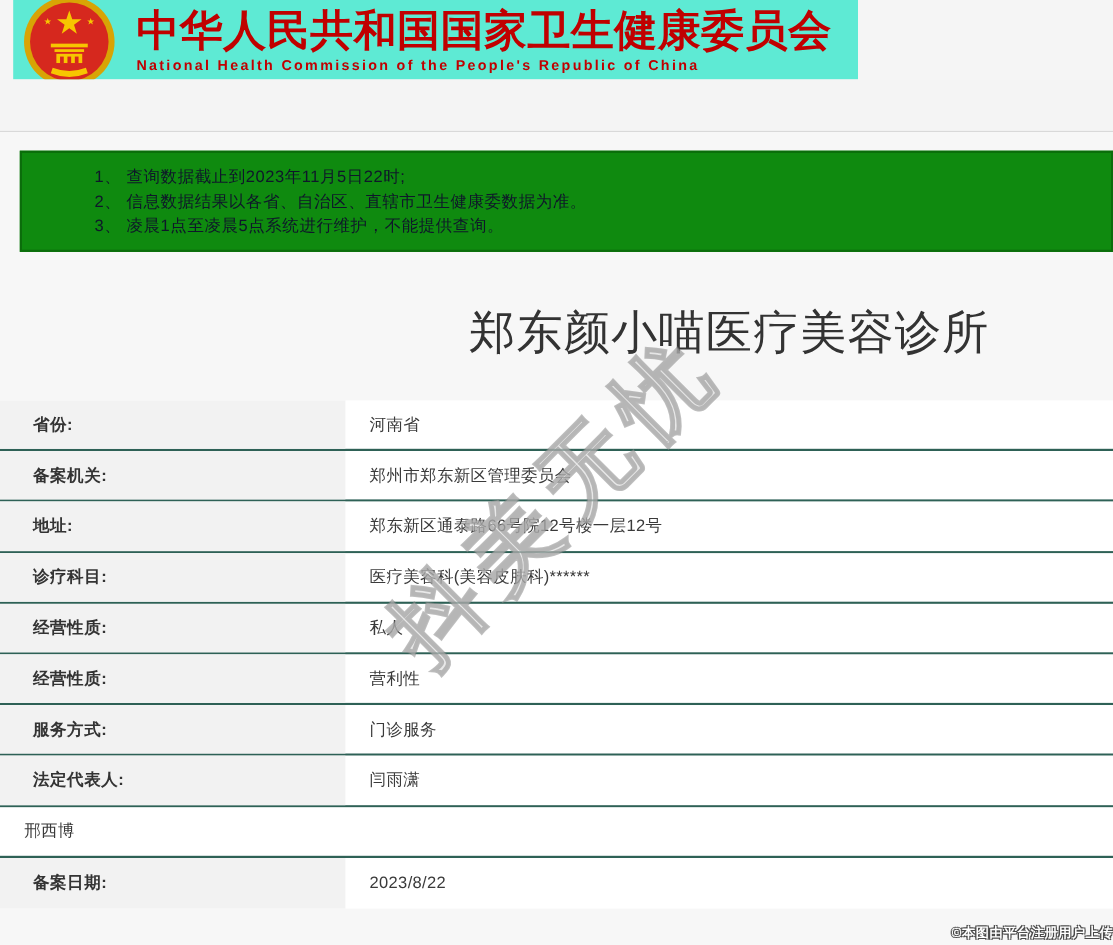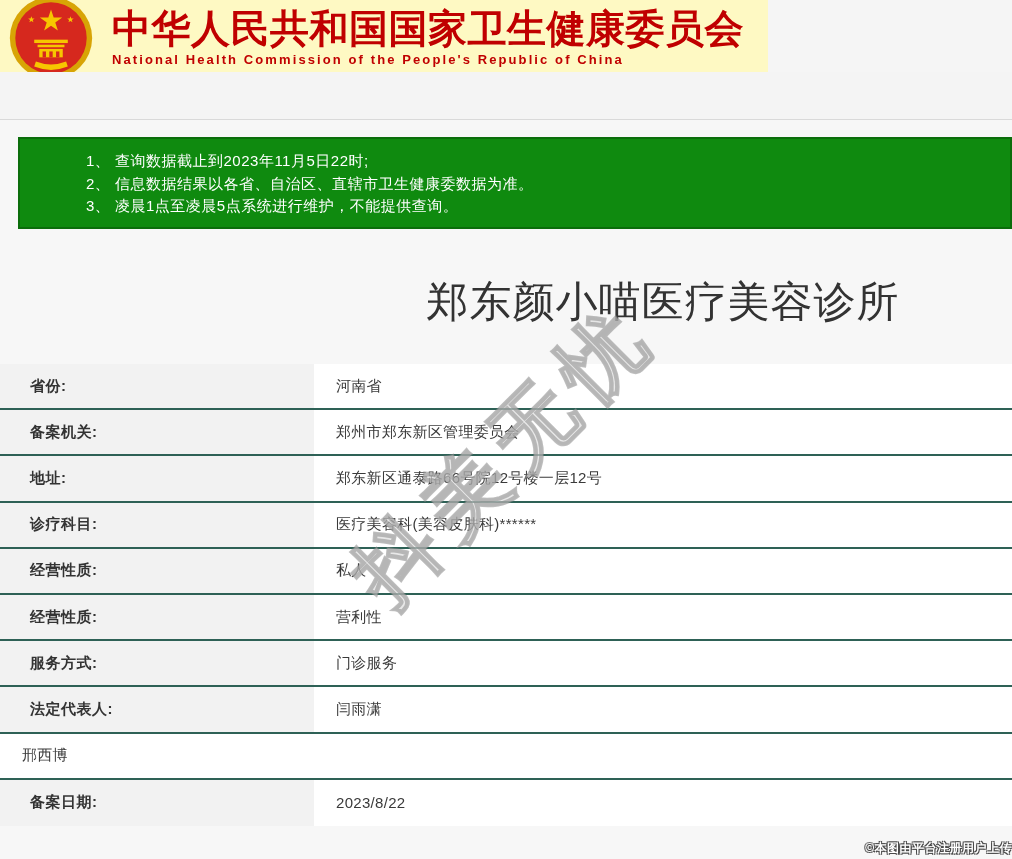--- a/index.html
+++ b/index.html
@@ -11,23 +11,24 @@
     position: relative;
   }
 
   
   .header {
     width: 1012px; height: 72px;
     background: #f5f5f5;
   }
   .header-inner {
     width: 768px; height: 72px;
-    background: #fef9c3;
+    background: #5eead4;
     position: relative;
     overflow: hidden;
+    margin-left: 12px;
   }
   .emblem {
     position: absolute;
     left: 5px; top: -4px;
     width: 92px; height: 84px;
   }
   .header-text {
     position: absolute;
     left: 112px; top: 8px;
     white-space: nowrap;
@@ -54,21 +55,21 @@
     border-bottom: 1px solid #d9d9d9;
   }
 
   
   .notice {
     margin: 17px 0 0 18px;
     width: 994px;
     height: 92px;
     background: #0f8a0f;
     border: 2px solid #0b6d0b;
-    color: #ffffff;
+    color: #0f172a;
     padding: 11px 10px 10px 66px;
   }
   .notice p {
     font-size: 15px;
     line-height: 22.5px;
     letter-spacing: 0.5px;
   }
 
   
   .clinic-title {

